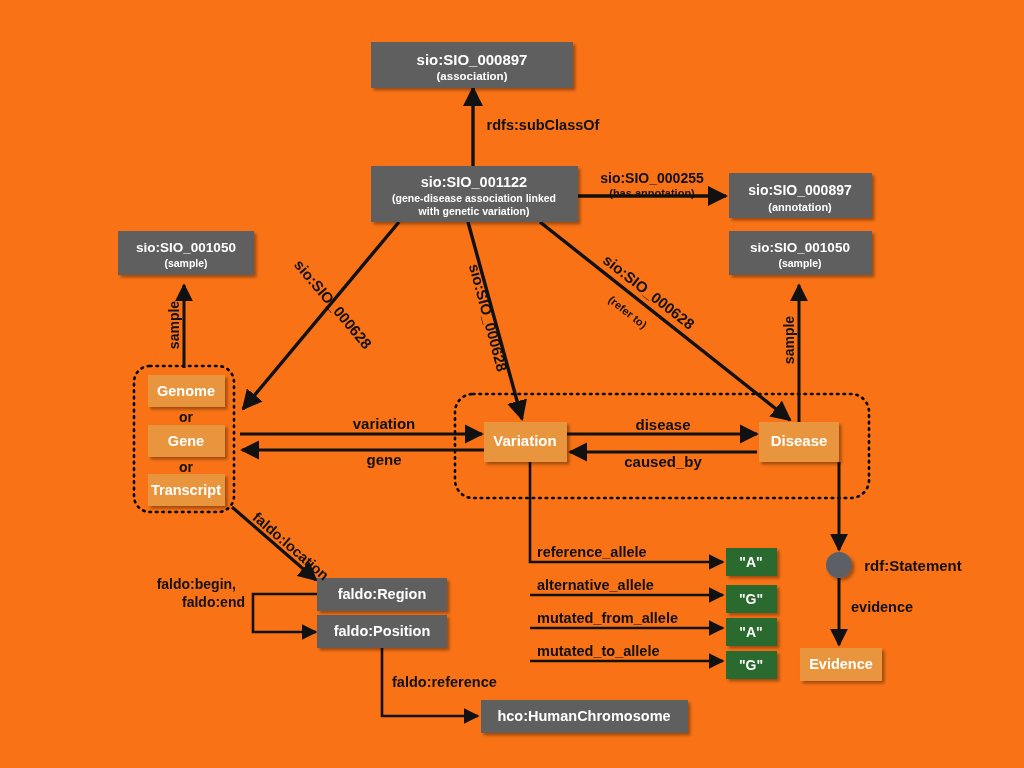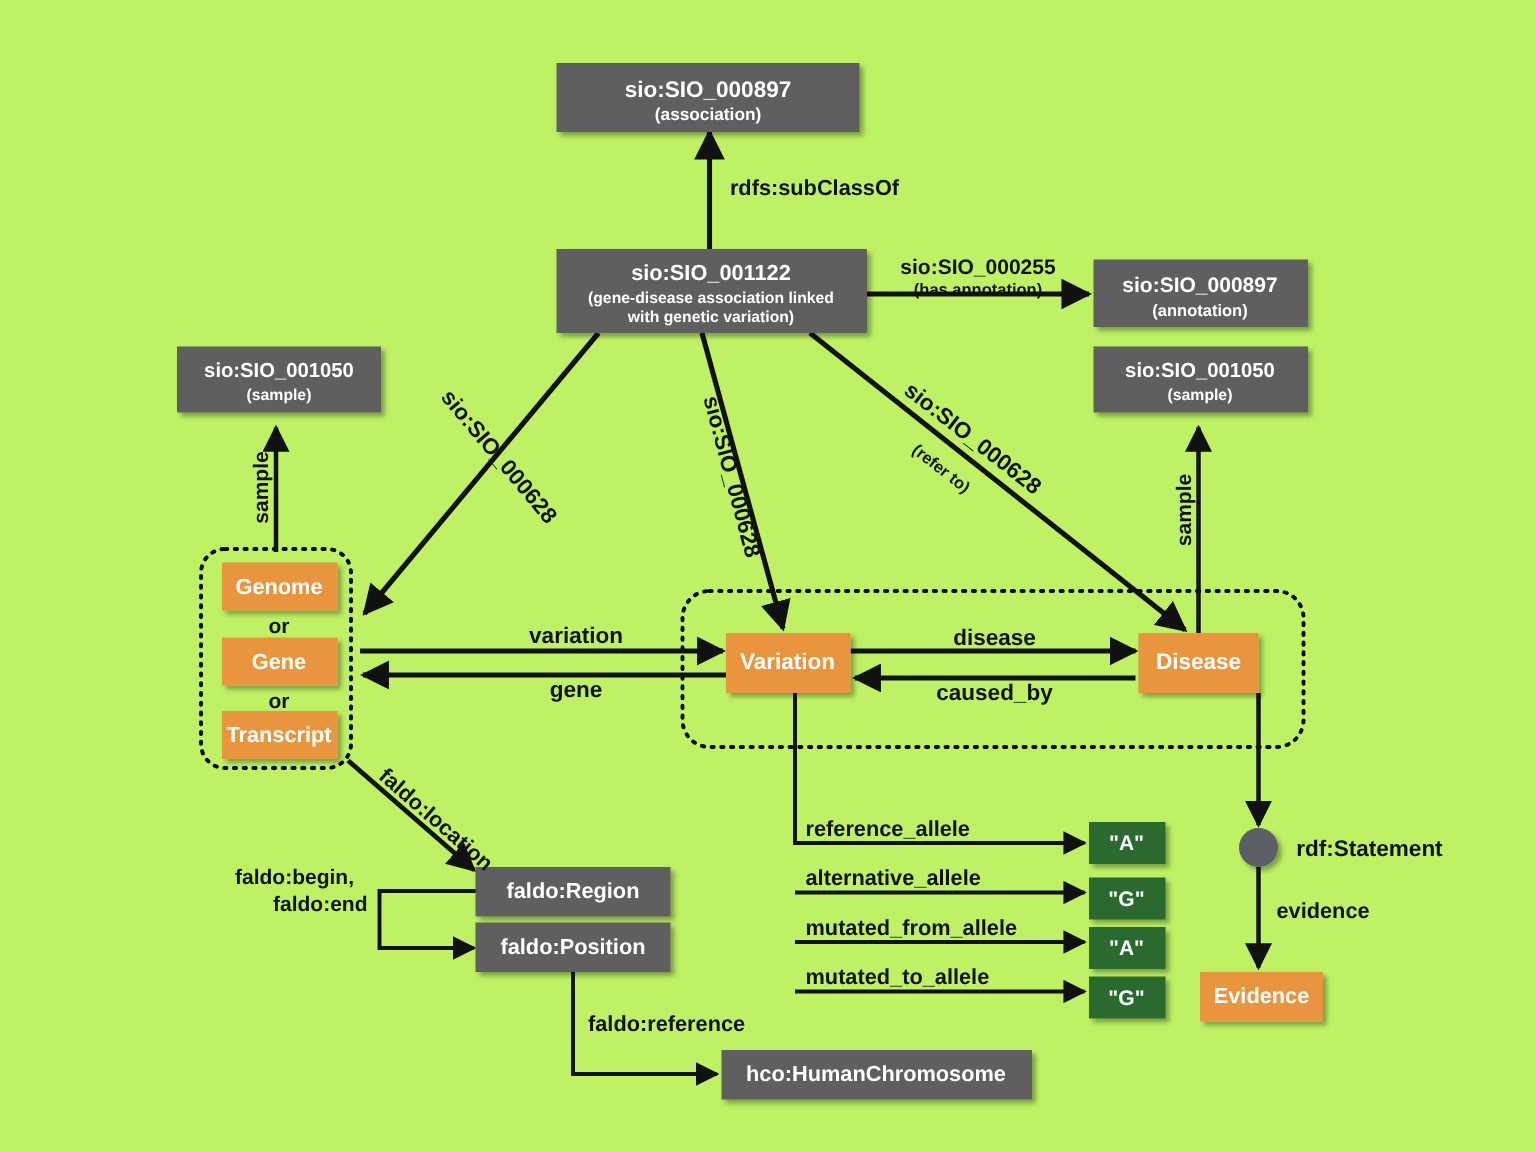--- a/index.html
+++ b/index.html
@@ -1,16 +1,16 @@
 <!DOCTYPE html>
 <html><head>
 <meta charset="utf-8">
 <style>
   html,body{margin:0;padding:0;background:#ffffff;}
-  #stage{position:relative;width:1024px;height:768px;background:#bef264;
+  #stage{position:relative;width:1024px;height:768px;background:#f97316;
          font-family:"Liberation Sans","DejaVu Sans",sans-serif;overflow:hidden;}
   svg{position:absolute;left:0;top:0;width:1024px;height:768px;}
   .node-label{font-weight:bold;fill:#ffffff;text-anchor:middle;dominant-baseline:middle;}
   .edge-label{font-weight:bold;fill:#111111;text-anchor:middle;dominant-baseline:middle;}
   .edge-sub{font-weight:bold;fill:#111111;text-anchor:middle;dominant-baseline:middle;}
   .lnk{stroke:#111111;fill:none;}
 </style>
 </head>
 <body>
 

